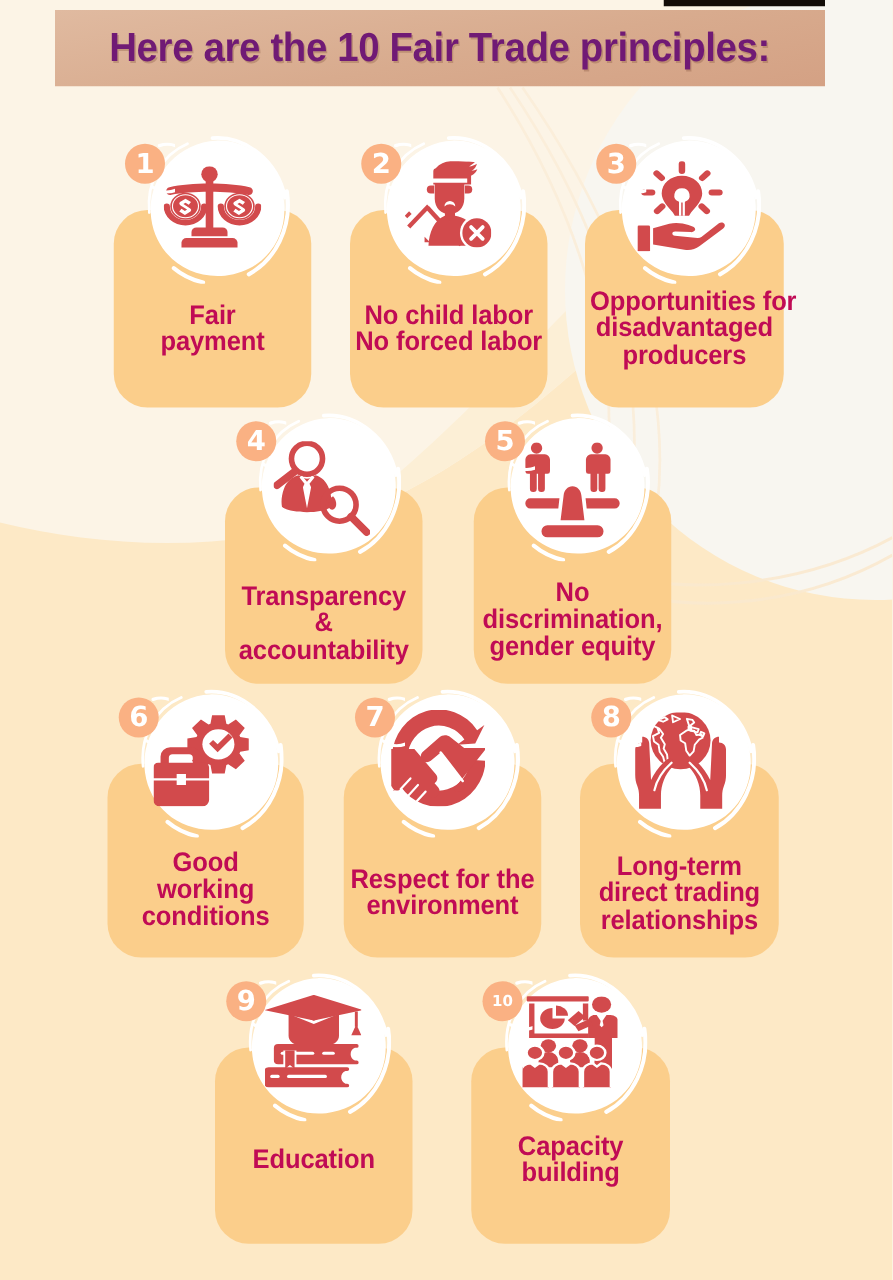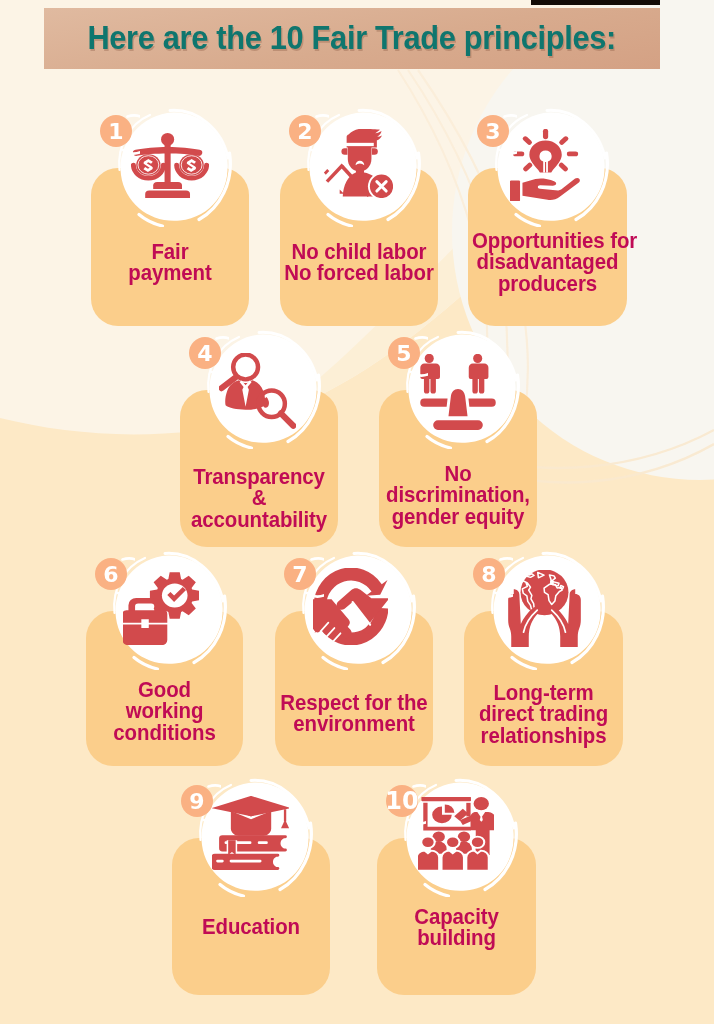--- a/index.html
+++ b/index.html
@@ -6,21 +6,21 @@
   html,body{margin:0;padding:0;}
   body{width:714px;height:1024px;overflow:hidden;background:#FCF4E6;
        font-family:"DejaVu Sans","Liberation Sans",sans-serif;}
   #stage{position:relative;width:714px;height:1024px;overflow:hidden;background:#FCF4E6;}
   #bg-art{position:absolute;left:0;top:0;width:714px;height:1024px;}
   #topbar{position:absolute;left:531px;top:0;width:129px;height:5px;background:#130c07;z-index:6;}
   #header-band{position:absolute;left:44px;top:8px;width:616px;height:61px;
      background:linear-gradient(170deg,#E0BAA0 0%,#D8AB8E 55%,#D4A184 100%);z-index:4;}
   #header-title{position:absolute;left:44px;top:8px;width:616px;height:61px;
      display:flex;align-items:center;justify-content:center;z-index:5;
-     color:#0f766e;font-size:32.5px;font-weight:700;letter-spacing:-0.3px;white-space:nowrap;
+     color:#701a75;font-size:32.5px;font-weight:700;letter-spacing:-0.3px;white-space:nowrap;
      font-family:"Liberation Sans",sans-serif;
      text-shadow:1.2px 1.6px 0.5px rgba(120,70,45,0.28);}
   #header-title span{display:inline-block;transform:scaleX(0.945);}
   .card{position:absolute;background:#FBCE8B;border-radius:27px;z-index:2;}
   .cardtext{position:absolute;text-align:center;color:#C00B55;font-weight:700;
      line-height:21.4px;white-space:pre;letter-spacing:-0.1px;z-index:3;font-size:21.5px;
      font-family:"Liberation Sans",sans-serif;transform:scaleX(0.95);
      transform-origin:center top;}
   .bubble{position:absolute;z-index:3;}
   .num{position:absolute;z-index:5;display:flex;align-items:center;justify-content:center;
@@ -224,21 +224,21 @@
         <path d="M117.5 46 C122 75 108 101 87 112.5" fill="none" stroke="#ffffff" stroke-width="3.2" stroke-linecap="round"></path>
         <path d="M27 107.5 C33.5 113 42 117 50.5 119" fill="none" stroke="#ffffff" stroke-width="3.2" stroke-linecap="round"></path>
         <path d="M7.5 63 C5 39 17 17 38 8" fill="none" stroke="#ffffff" stroke-width="2.2" stroke-linecap="round"></path>
       </svg>
       <svg class="icon" viewBox="4.87 5.66 81.24 91.68" preserveAspectRatio="none" fill="#D24A4C" stroke="#D24A4C" stroke-width="0" style="left: 418px; top: 797px; width: 76px; height: 73px;">
         <use href="#ic-presentation-audience-icon"></use>
       </svg>
       <svg class="numring" viewBox="0 0 48 48" style="left: 378px; top: 777px; width: 48px; height: 48px;">
         <path d="M35.5 9.5 A19 19 0 1 1 30.5 42.8" fill="none" stroke="#ffffff" stroke-width="2.6" stroke-linecap="round"></path>
       </svg>
-      <div class="num" style="left: 386px; top: 785px; width: 32px; height: 32px; font-size: 24px;">10</div>
+      <div class="num" style="left: 386px; top: 785px; width: 32px; height: 32px; font-size: 12px;">10</div>
       <div class="cardtext" style="left: 377px; top: 907px; width: 159px; font-size: 21.5px;">Capacity
 building</div>
     </div>
 
 </div>
 
 <svg width="0" height="0" style="position:absolute" aria-hidden="true">
 <defs>
 
 <g id="ic-balance-scale-icon">

